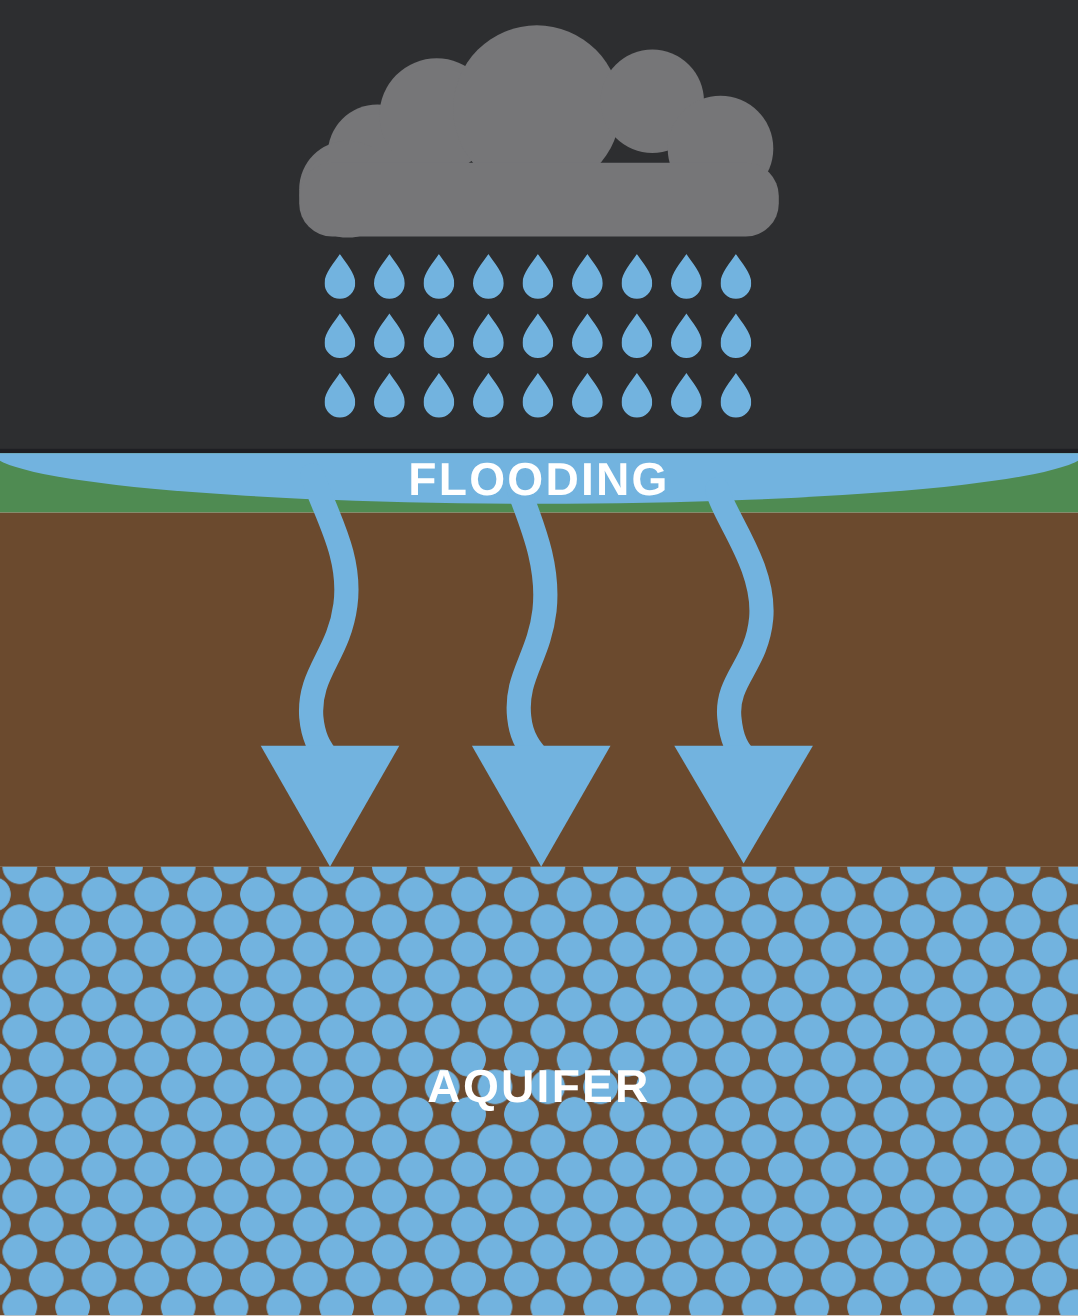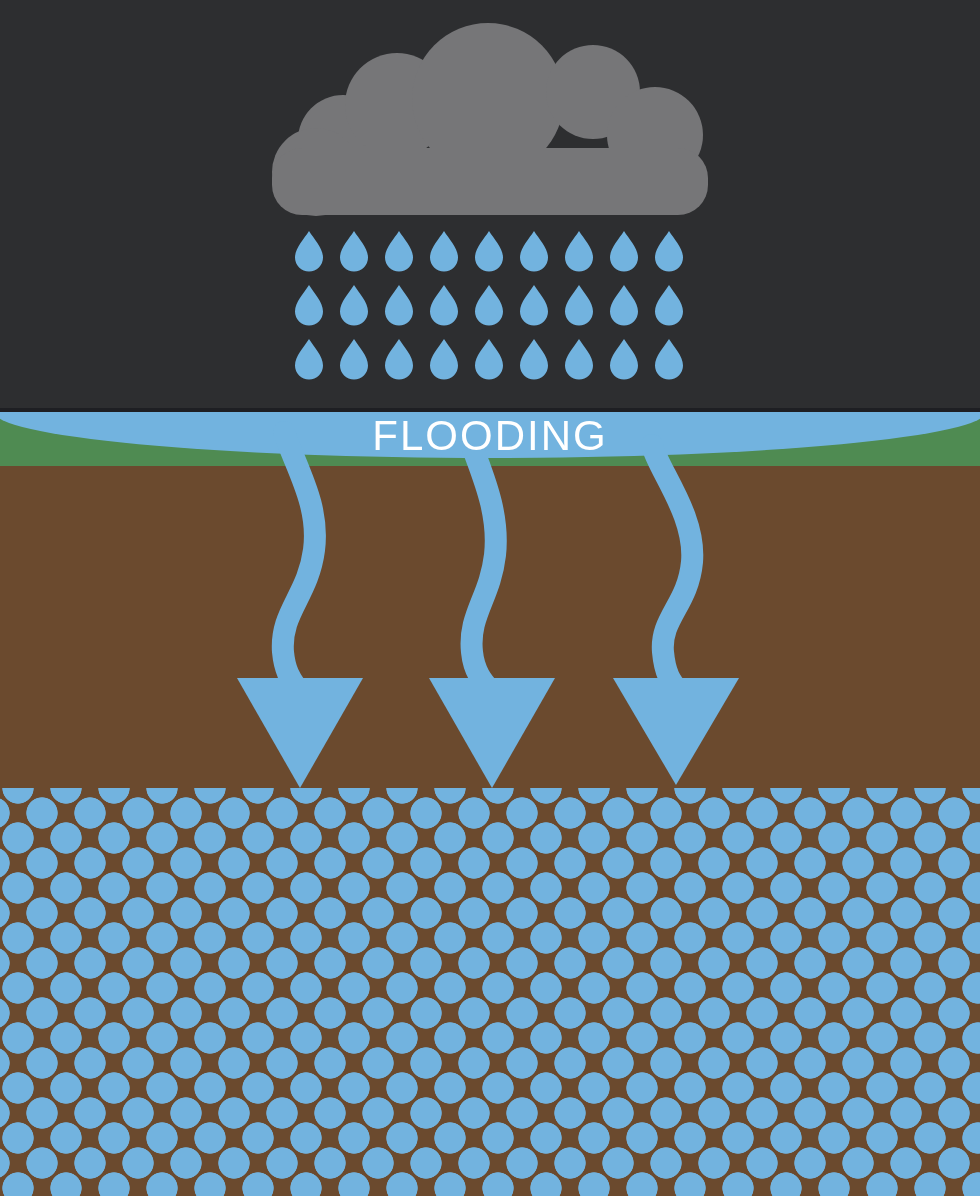--- a/index.html
+++ b/index.html
@@ -59,21 +59,21 @@
     stroke: var(--water-blue, #72B3DF);
     stroke-width: 22;
     stroke-linecap: round;
   }
 
   
   .label {
     position: absolute; left: 0; width: 100%;
     text-align: center;
     color: var(--label-white, #FFFFFF);
-    font-weight: normal;
+    font-weight: bold;
     font-size: 42px;
     line-height: 42px;
     letter-spacing: 2px;
   }
   .label-flooding   { top: 415px; }
   .label-absorption { top: 597px; }
   .label-aquifer    { top: 967px; }
 </style>
 </head>
 <body>
@@ -194,14 +194,15 @@
     <path class="water-stream" d="M 284 432 C 296 468, 320 505, 314 550 C 308 596, 280 612, 283 652 C 285 674, 293 682, 298 690"></path>
     <path class="water-stream" d="M 470 440 C 480 470, 500 510, 495 555 C 490 598, 468 615, 472 652 C 474 672, 483 682, 490 690"></path>
     <path class="water-stream" d="M 652 445 C 658 470, 696 515, 692 562 C 688 605, 660 618, 663 652 C 665 674, 671 682, 678 690"></path>
 
     <polygon class="water-fill" points="237,678 363,678 300,788"></polygon>
     <polygon class="water-fill" points="429,678 555,678 492,788"></polygon>
     <polygon class="water-fill" points="613,678 739,678 676,785"></polygon>
   </svg>
 
   <div class="label label-flooding">FLOODING</div>
+  <div class="label label-aquifer">AQUIFER</div>
 
 </div>
 
 </body></html>

